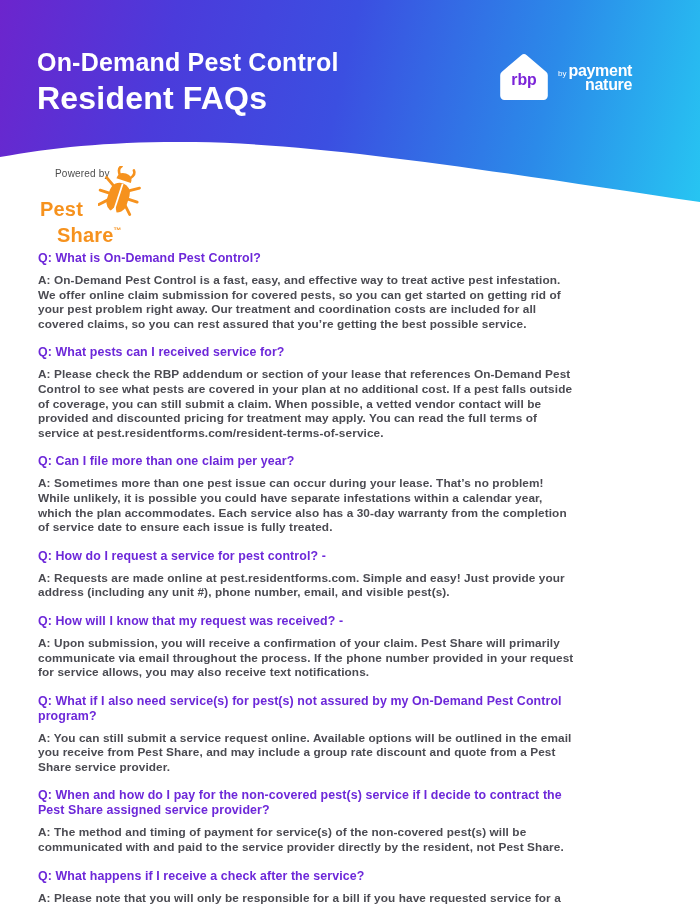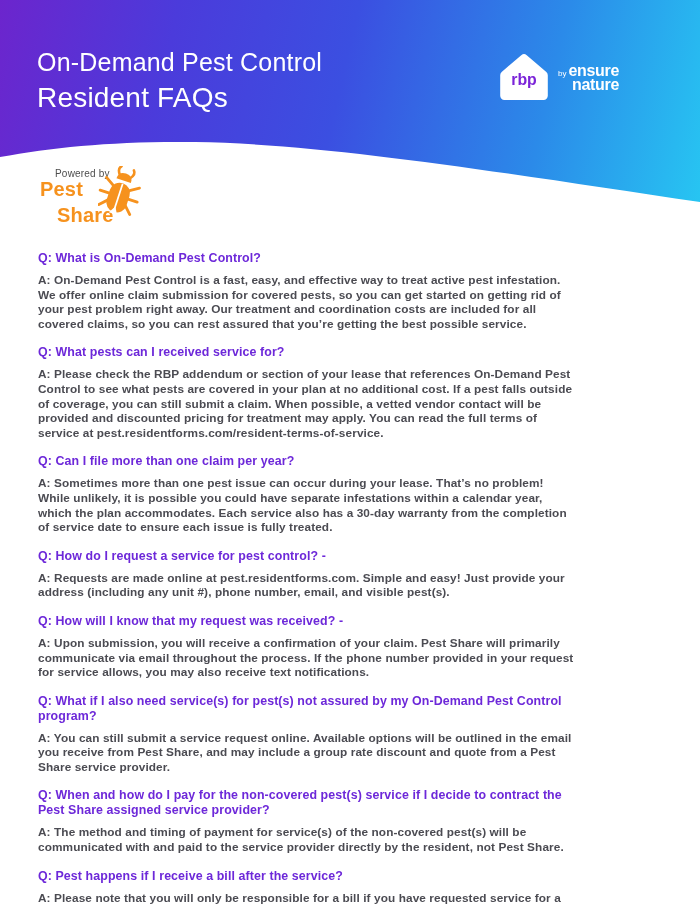--- a/index.html
+++ b/index.html
@@ -14,35 +14,35 @@
 
   
   .banner {
     position: relative;
     width: 700px;
     height: 215px;
     background: linear-gradient(103deg, #6c25cd 0%, #4b3bdb 24%, #3b4fe1 48%, #2b8ae9 76%, #27c6f2 100%);
     overflow: hidden;
   }
   .banner-titles { position:absolute; left:37px; top:44px; color:#ffffff; }
-  .banner-title1 { font-size:25px; font-weight:400; letter-spacing:0.2px; line-height:36px; }
-  .banner-title2 { font-size:28px; font-weight:400; letter-spacing:0.2px; line-height:36px; }
+  .banner-title1 { font-size:25px; font-weight:700; letter-spacing:0.2px; line-height:36px; }
+  .banner-title2 { font-size:32px; font-weight:700; letter-spacing:0.2px; line-height:36px; }
 
   .rbp-logo { position:absolute; left:496px; top:50px; width:150px; height:56px; }
   .rbp-badge { position:absolute; left:0; top:0; }
   .rbp-byline { position:absolute; left:62px; top:14px; color:#ffffff; white-space:nowrap; }
   .rbp-by { font-size:8px; font-weight:400; vertical-align:14px; margin-right:2px; }
   .sn-words { display:inline-block; text-align:right; font-weight:700; font-size:16px; line-height:14px; letter-spacing:-0.3px; }
 
   .wave { position:absolute; left:0; bottom:0; width:700px; height:80px; display:block; }
 
   
   .powered { position:absolute; left:40px; top:168px; width:160px; height:66px; }
   .powered-label { font-size:10px; color:#4d4d4d; letter-spacing:0.2px; margin-left:15px; }
-  .ps-line1 { font-size:20px; font-weight:700; color:#f6921e; line-height:21px; letter-spacing:0.2px; }
+  .ps-line1 { font-size:20px; font-weight:700; color:#f6921e; line-height:21px; letter-spacing:0.2px;margin-top:20px; }
   .ps-line2 { font-size:20px; font-weight:700; color:#f6921e; line-height:21px; letter-spacing:0.2px; margin-left:17px; }
   .ps-tm { font-size:8px; vertical-align:9px; font-weight:700; }
   .bug { position:absolute; left:58px; top:-2px; }
 
   
   .content { position:absolute; left:0; top:215px; width:617px; padding:36px 42px 0 38px; box-sizing:border-box; }
   .faq-item { margin:0 0 14px 0; }
   .question {
     margin:0 0 7px 0;
     font-size:12.4px;
@@ -71,21 +71,21 @@
       <div class="banner-title2">Resident FAQs</div>
     </div>
 
     <div class="rbp-logo">
       <svg class="rbp-badge" width="56" height="56" viewBox="0 0 60 60">
         <rect x="16" y="16" width="28" height="28" rx="5" fill="#1fd9c8" transform="rotate(45 30 30)"></rect>
         <path d="M30 9 L51 27 L51 49 L9 49 L9 27 Z" fill="#ffffff" stroke="#ffffff" stroke-width="9" stroke-linejoin="round"></path>
         <text x="30" y="38" text-anchor="middle" font-family="Liberation Sans, sans-serif" font-size="17" font-weight="bold" fill="#7b24d8">rbp</text>
       </svg>
       <div class="rbp-byline">
-        <span class="rbp-by">by</span><span class="sn-words"><span>ensure</span><br><span>nature</span></span>
+        <span class="rbp-by">by</span><span class="sn-words"><span>payment</span><br><span>nature</span></span>
       </div>
     </div>
 
     <svg class="wave" viewBox="0 0 700 80" preserveAspectRatio="none">
       <path d="M0,22 C55,12 115,6 195,7 C330,9 510,39 700,67 L700,80 L0,80 Z" fill="#ffffff"></path>
     </svg>
   </header>
 
   <div class="powered">
     <div class="powered-label">Powered by</div>
@@ -132,18 +132,18 @@
       </section>
       <section class="faq-item">
         <h3 class="question">Q: What if I also need service(s) for pest(s) not assured by my On-Demand Pest Control program?</h3>
         <p class="answer">A: You can still submit a service request online. Available options will be outlined in the email you receive from Pest Share, and may include a group rate discount and quote from a Pest Share service provider.</p>
       </section>
       <section class="faq-item">
         <h3 class="question">Q: When and how do I pay for the non-covered pest(s) service if I decide to contract the Pest Share assigned service provider?</h3>
         <p class="answer">A: The method and timing of payment for service(s) of the non-covered pest(s) will be communicated with and paid to the service provider directly by the resident, not Pest Share.</p>
       </section>
       <section class="faq-item">
-        <h3 class="question">Q: Pest happens if I receive a bill after the service?</h3>
+        <h3 class="question">Q: What happens if I receive a check after the service?</h3>
         <p class="answer">A: Please note that you will only be responsible for a bill if you have requested service for a pest that is not covered by your Pest Assurance package. If you have any questions or concerns about the service or the bill you have received, please do not hesitate to contact us at claims@pestshare.com. We are here to help you resolve any issues and provide you with the best possible service.</p>
       </section>
     </main>
 
 </div>
 
 </body></html>

